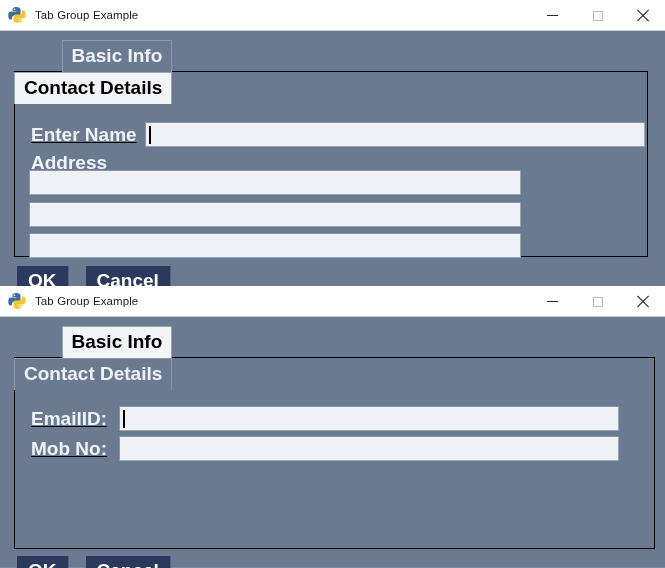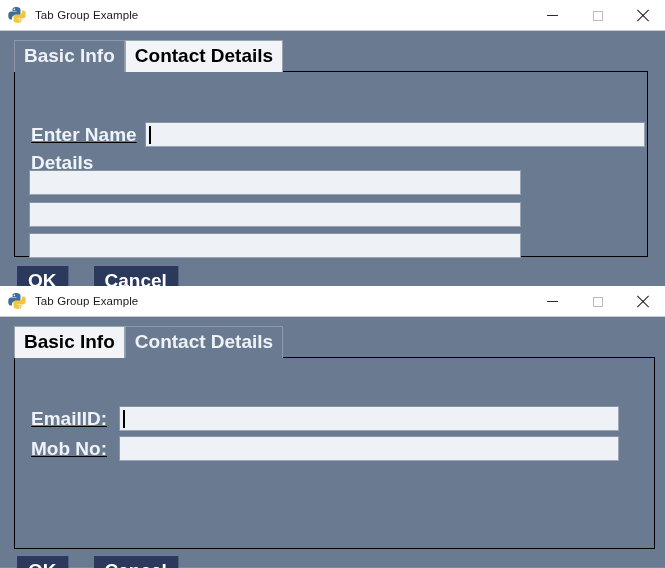--- a/index.html
+++ b/index.html
@@ -106,20 +106,21 @@
     background: #6a7b91;
   }
   .win1 .win-body { height: 254px; }
   .win2 .win-body { height: 250px; }
 
   .tabstrip {
     position: absolute;
     display: flex;
     align-items: flex-end;
     z-index: 3;
+    flex-direction: column;
   }
   .win1 .tabstrip { left: 14px; top: 9px; }
   .win2 .tabstrip { left: 14px; top: 9px; }
 
   .tab {
     font-family: "Liberation Sans", sans-serif;
     font-size: 19px;
     font-weight: bold;
     padding: 3px 9px 4px 9px;
     line-height: 24px;
@@ -196,21 +197,21 @@
   
   .w2-row1 { left: 16px; top: 48px; }
   .w2-row2 { left: 16px; top: 78px; }
   .w2-lbl  { width: 88px; }
   .w2-in   { width: 500px; }
 
   
   .btn-bar {
     position: absolute;
     display: flex;
-    gap: 24px;
+    gap: 16px;
   }
   .win1 .btn-bar { left: 16px; top: 234px; }
   .win2 .btn-bar { left: 16px; top: 238px; }
 
   .btn {
     background: #2b3a5c;
     color: #ffffff;
     font-family: "Liberation Sans", sans-serif;
     font-weight: bold;
     font-size: 19px;
@@ -260,21 +261,21 @@
 
       <div class="tab-frame">
 
         <div class="field-row w1-name-row">
           <span class="field-label w1-name-lbl">Enter Name</span>
           <div class="text-input w1-name-in" title="">
             <span class="caret"></span>
           </div>
         </div>
 
-        <span class="field-label w1-addr-lbl">Details</span>
+        <span class="field-label w1-addr-lbl">Address</span>
 
         <div class="text-input w1-addr1" title=""></div>
         <div class="text-input w1-addr2" title=""></div>
         <div class="text-input w1-addr3" title=""></div>
 
       </div>
 
       <div class="btn-bar">
         <button class="btn ok">OK</button>
         <button class="btn cancel">Cancel</button>

